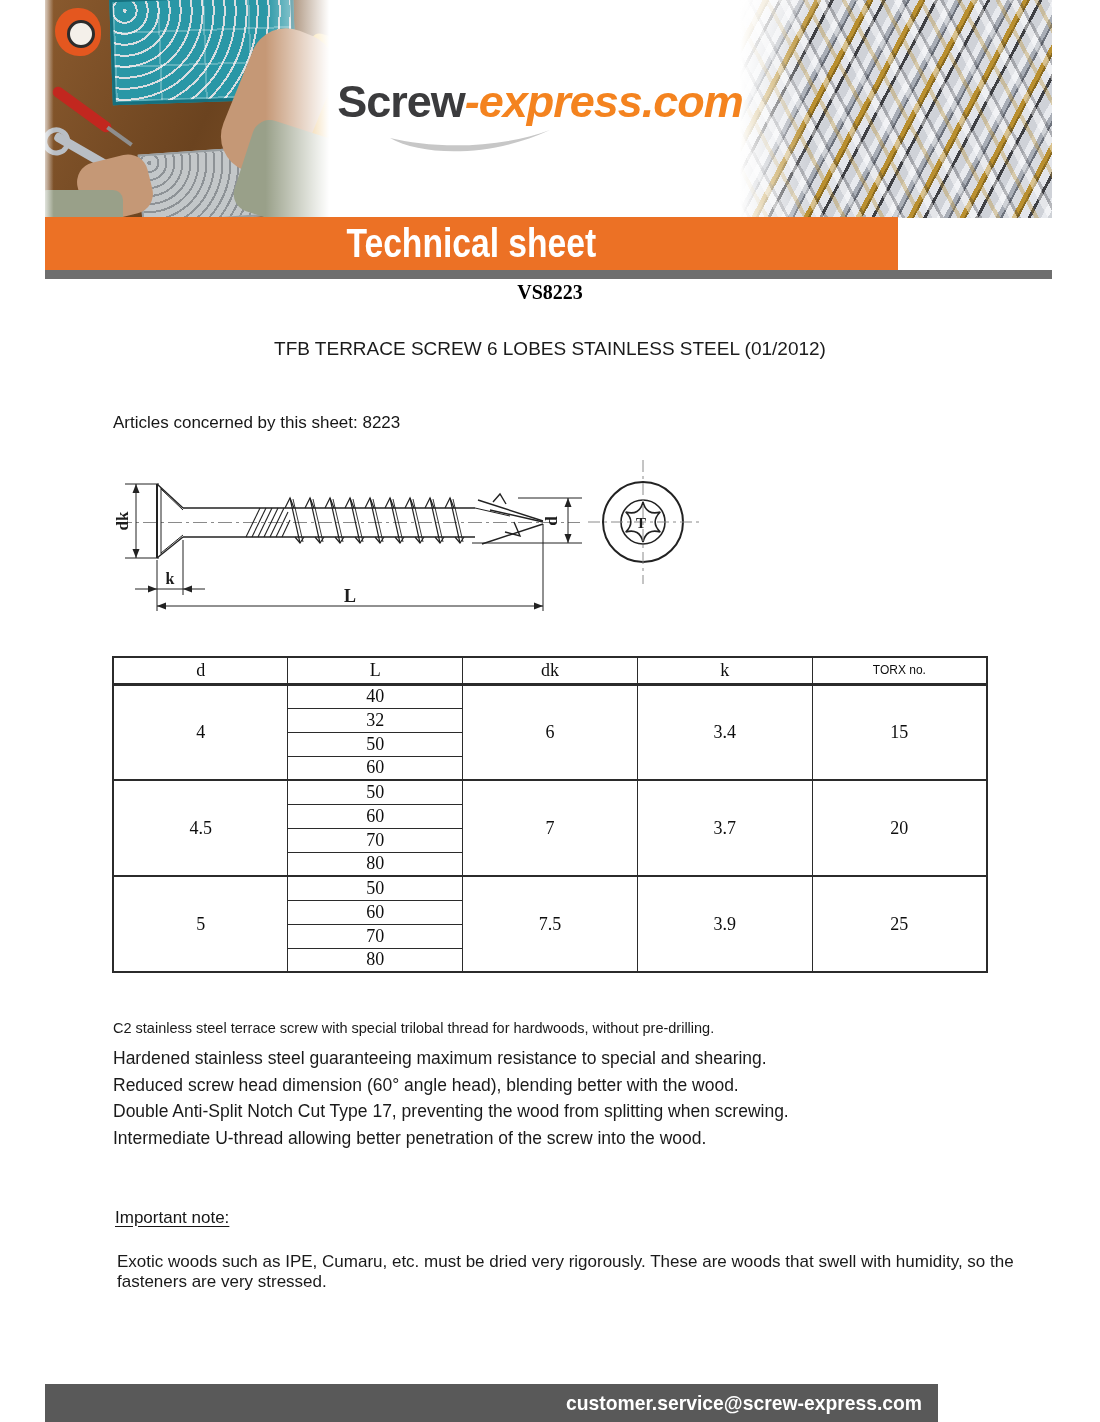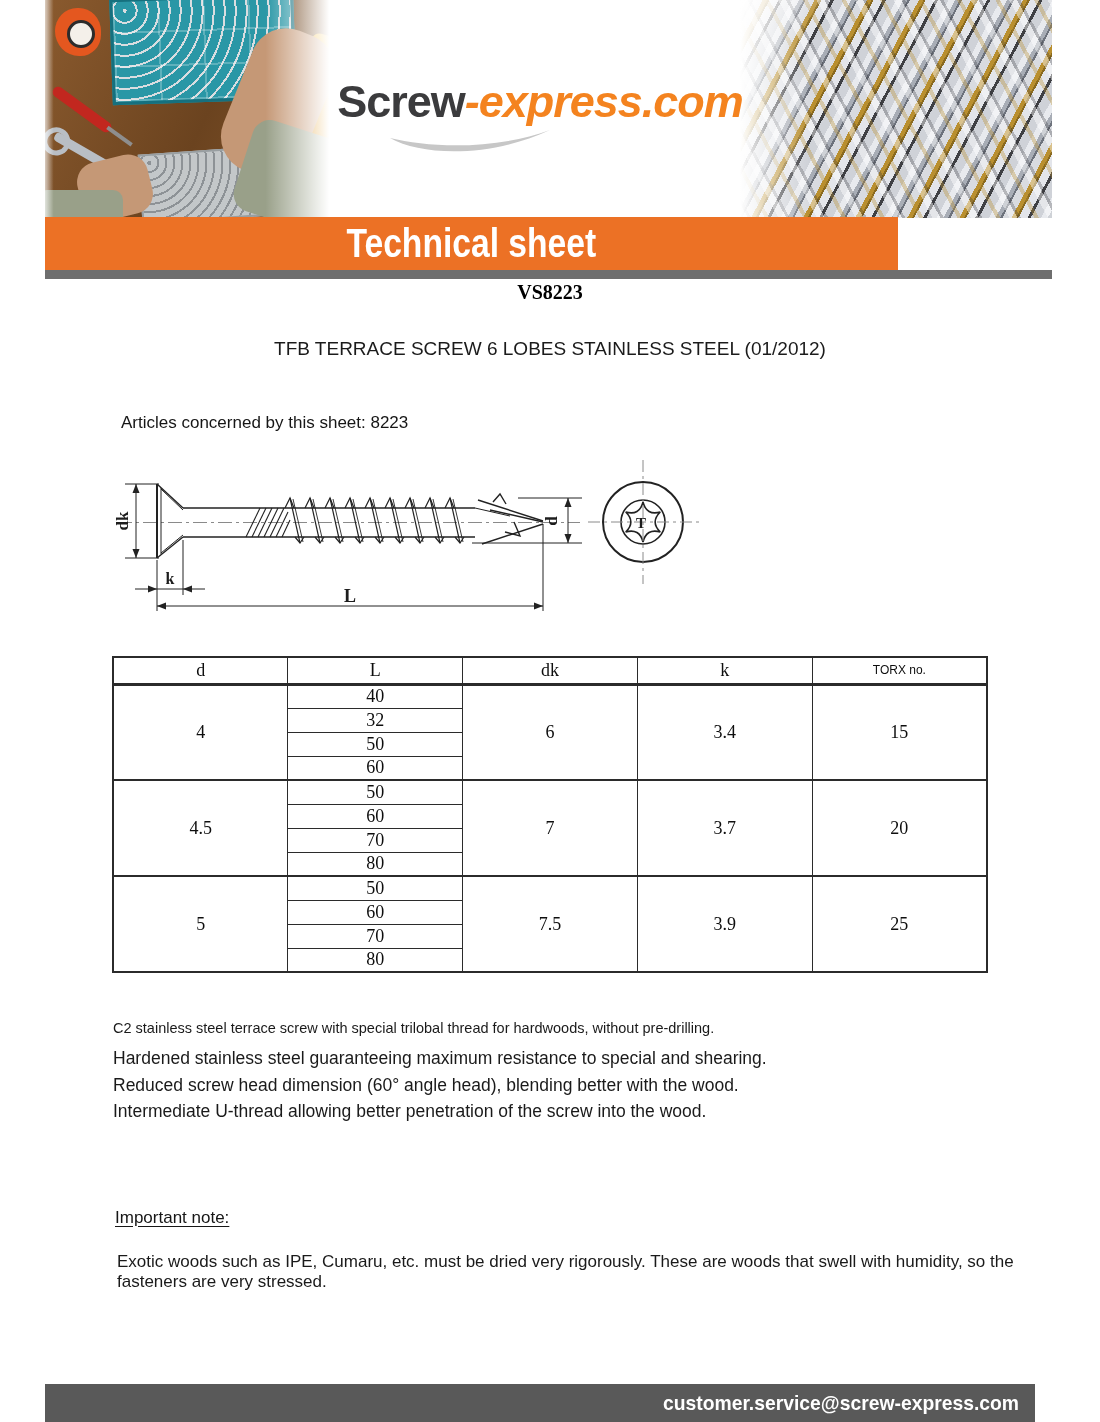--- a/index.html
+++ b/index.html
@@ -73,21 +73,21 @@
     background:var(--accent-orange,#EC7125);display:flex;align-items:center;justify-content:center;}
   .banner-text{color:#fff;font-size:41px;font-weight:800;transform:scaleX(.82);letter-spacing:0;}
   .gray-stripe{position:absolute;left:45px;top:270px;width:1007px;height:9px;
     background:var(--stripe-gray,#6E6E6E);}
 
   
   .doc-code{position:absolute;left:0;top:281px;width:1100px;text-align:center;
     font-family:"Liberation Serif",serif;font-weight:bold;font-size:20px;color:#000;}
   .doc-subtitle{position:absolute;left:0;top:338px;width:1100px;text-align:center;
     font-size:19px;color:#1b1b1b;}
-  .articles-line{position:absolute;left:113px;top:413px;font-size:17px;color:#161616;margin-left:8px;}
+  .articles-line{position:absolute;left:113px;top:413px;font-size:17px;color:#161616;}
 
   
   .drawing{position:absolute;left:110px;top:458px;}
   .drawing text{font-family:"Liberation Serif",serif;font-weight:bold;fill:#1d1d1d;}
 
   
   .table-wrap{position:absolute;left:112px;top:656px;}
   .spec-table{border-collapse:collapse;width:876px;table-layout:fixed;
     font-family:"Liberation Serif",serif;font-size:18px;color:#0e0e0e;
     border:2.5px solid #2b2b2b;}
@@ -102,21 +102,21 @@
   .desc-intro{font-size:14.5px;margin-bottom:9px;}
   .desc-line{font-size:17.5px;line-height:26.5px;}
 
   
   .note-heading{position:absolute;left:115px;top:1208px;font-size:17px;color:#161616;
     text-decoration:underline;text-underline-offset:3px;}
   .note-body{position:absolute;left:117px;top:1252px;width:905px;font-size:17px;
     line-height:20px;color:#1a1a1a;}
 
   
-  .footer-bar{position:absolute;left:45px;top:1384px;width:990px;height:38px;
+  .footer-bar{position:absolute;left:45px;top:1384px;width:893px;height:38px;
     background:var(--footer-gray,#595959);display:flex;align-items:center;justify-content:flex-end;
     padding-right:16px;}
   .footer-email{color:#fff;font-size:21px;font-weight:bold;text-decoration:none;
     transform:scaleX(.92);transform-origin:right center;}
 </style>
 </head>
 <body>
 
 <div class="page">
 
@@ -340,20 +340,21 @@
             <td>80</td>
           </tr>
       </tbody>
     </table>
   </div>
 
   <div class="description">
     <div class="desc-intro">C2 stainless steel terrace screw with special trilobal thread for hardwoods, without pre-drilling.</div>
     <div class="desc-line">Hardened stainless steel guaranteeing maximum resistance to special and shearing.</div>
     <div class="desc-line">Reduced screw head dimension (60° angle head), blending better with the wood.</div>
+    <div class="desc-line">Double Anti-Split Notch Cut Type 17, preventing the wood from splitting when screwing.</div>
     <div class="desc-line">Intermediate U-thread allowing better penetration of the screw into the wood.</div>
   </div>
 
   <div class="note-heading">Important note:</div>
   <div class="note-body">Exotic woods such as IPE, Cumaru, etc. must be dried very rigorously. These are woods that swell with humidity, so the fasteners are very stressed.</div>
 
   <div class="footer-bar">
     <a href="#" class="footer-email">customer.service@screw-express.com</a>
   </div>
 

